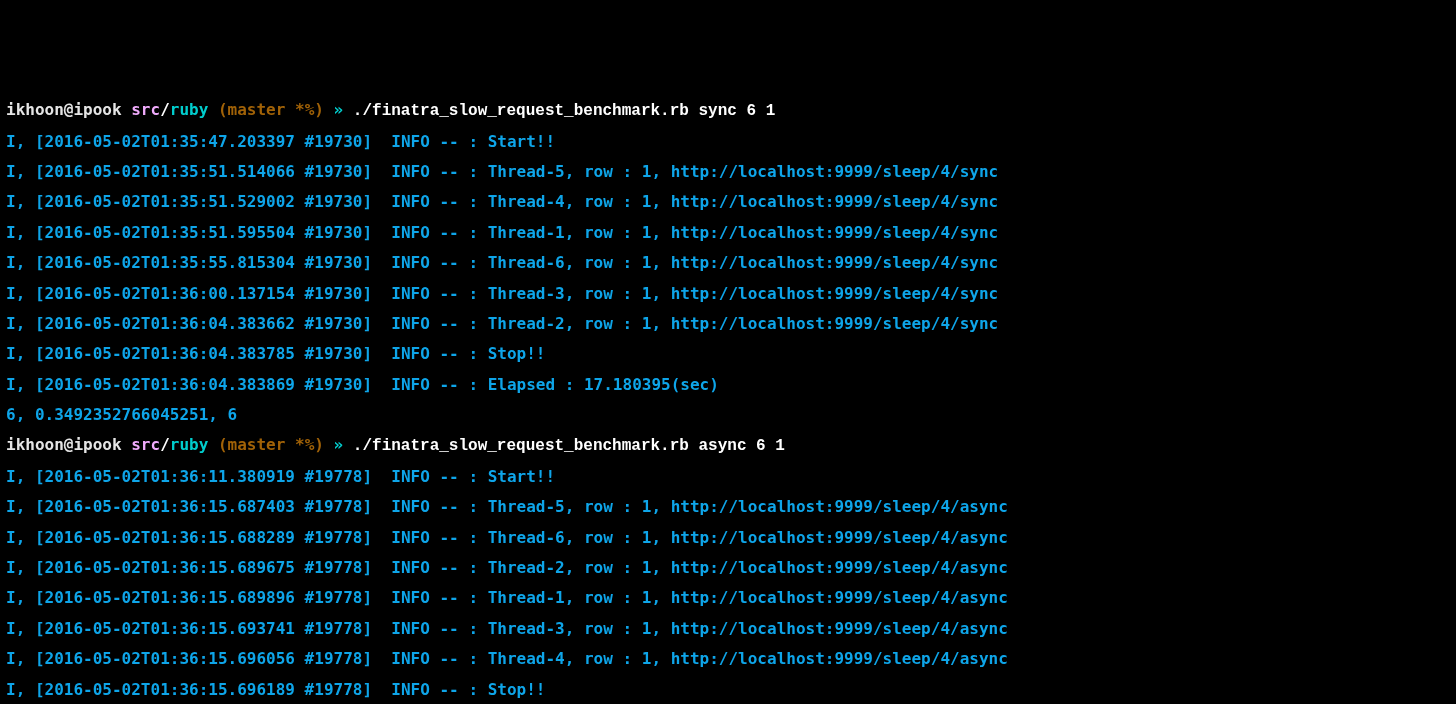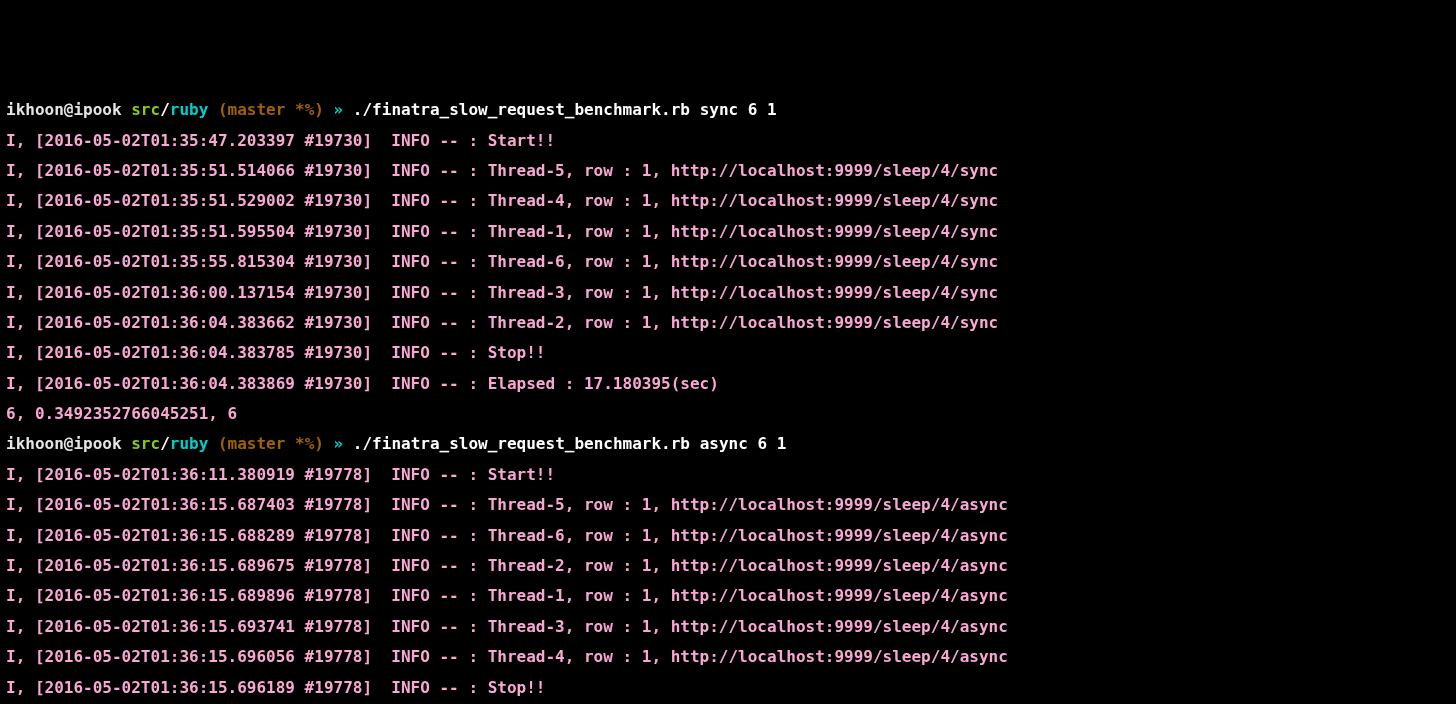--- a/index.html
+++ b/index.html
@@ -7,26 +7,26 @@
       color: #fff;
       font-family: "Menlo", "Monaco", "Consolas", monospace;
       font-size: 16px;
       font-weight: bold;
       margin: 0;
       padding: 4px 6px;
       line-height: 1.9;
       white-space: pre;
     }
     .user { color: #e5e5e5; }
-    .path-src { color: #84cc16; }
+    .path-src { color: #f0abfc; }
     .path-ruby { color: #00cdcd; text-align: right; }
     .branch { color: #a16207; }
     .chevron { color: #00cdcd; }
-    .cmd { color: #ffffff; }
-    .log { color: #f9a8d4; }
+    .cmd { color: #ffffff; font-family: Liberation Mono, monospace; }
+    .log { color: #0ea5e9; }
     .slash { color: #ffffff; }
   </style>
 </head>
 <body>
 
 
 <div id="terminal"><div><span class="user">ikhoon@ipook</span> <span class="path-src">src</span><span class="slash">/</span><span class="path-ruby">ruby</span> <span class="branch">(master *%)</span> <span class="chevron">»</span> <span class="cmd">./finatra_slow_request_benchmark.rb sync 6 1</span></div><div class="log">I, [2016-05-02T01:35:47.203397 #19730]  INFO -- : Start!!</div><div class="log">I, [2016-05-02T01:35:51.514066 #19730]  INFO -- : Thread-5, row : 1, http://localhost:9999/sleep/4/sync</div><div class="log">I, [2016-05-02T01:35:51.529002 #19730]  INFO -- : Thread-4, row : 1, http://localhost:9999/sleep/4/sync</div><div class="log">I, [2016-05-02T01:35:51.595504 #19730]  INFO -- : Thread-1, row : 1, http://localhost:9999/sleep/4/sync</div><div class="log">I, [2016-05-02T01:35:55.815304 #19730]  INFO -- : Thread-6, row : 1, http://localhost:9999/sleep/4/sync</div><div class="log">I, [2016-05-02T01:36:00.137154 #19730]  INFO -- : Thread-3, row : 1, http://localhost:9999/sleep/4/sync</div><div class="log">I, [2016-05-02T01:36:04.383662 #19730]  INFO -- : Thread-2, row : 1, http://localhost:9999/sleep/4/sync</div><div class="log">I, [2016-05-02T01:36:04.383785 #19730]  INFO -- : Stop!!</div><div class="log">I, [2016-05-02T01:36:04.383869 #19730]  INFO -- : Elapsed : 17.180395(sec)</div><div class="log">6, 0.3492352766045251, 6</div><div><span class="user">ikhoon@ipook</span> <span class="path-src">src</span><span class="slash">/</span><span class="path-ruby">ruby</span> <span class="branch">(master *%)</span> <span class="chevron">»</span> <span class="cmd">./finatra_slow_request_benchmark.rb async 6 1</span></div><div class="log">I, [2016-05-02T01:36:11.380919 #19778]  INFO -- : Start!!</div><div class="log">I, [2016-05-02T01:36:15.687403 #19778]  INFO -- : Thread-5, row : 1, http://localhost:9999/sleep/4/async</div><div class="log">I, [2016-05-02T01:36:15.688289 #19778]  INFO -- : Thread-6, row : 1, http://localhost:9999/sleep/4/async</div><div class="log">I, [2016-05-02T01:36:15.689675 #19778]  INFO -- : Thread-2, row : 1, http://localhost:9999/sleep/4/async</div><div class="log">I, [2016-05-02T01:36:15.689896 #19778]  INFO -- : Thread-1, row : 1, http://localhost:9999/sleep/4/async</div><div class="log">I, [2016-05-02T01:36:15.693741 #19778]  INFO -- : Thread-3, row : 1, http://localhost:9999/sleep/4/async</div><div class="log">I, [2016-05-02T01:36:15.696056 #19778]  INFO -- : Thread-4, row : 1, http://localhost:9999/sleep/4/async</div><div class="log">I, [2016-05-02T01:36:15.696189 #19778]  INFO -- : Stop!!</div><div class="log">I, [2016-05-02T01:36:15.696293 #19778]  INFO -- : Elapsed : 4.315272(sec)</div></div>
 
 
 

